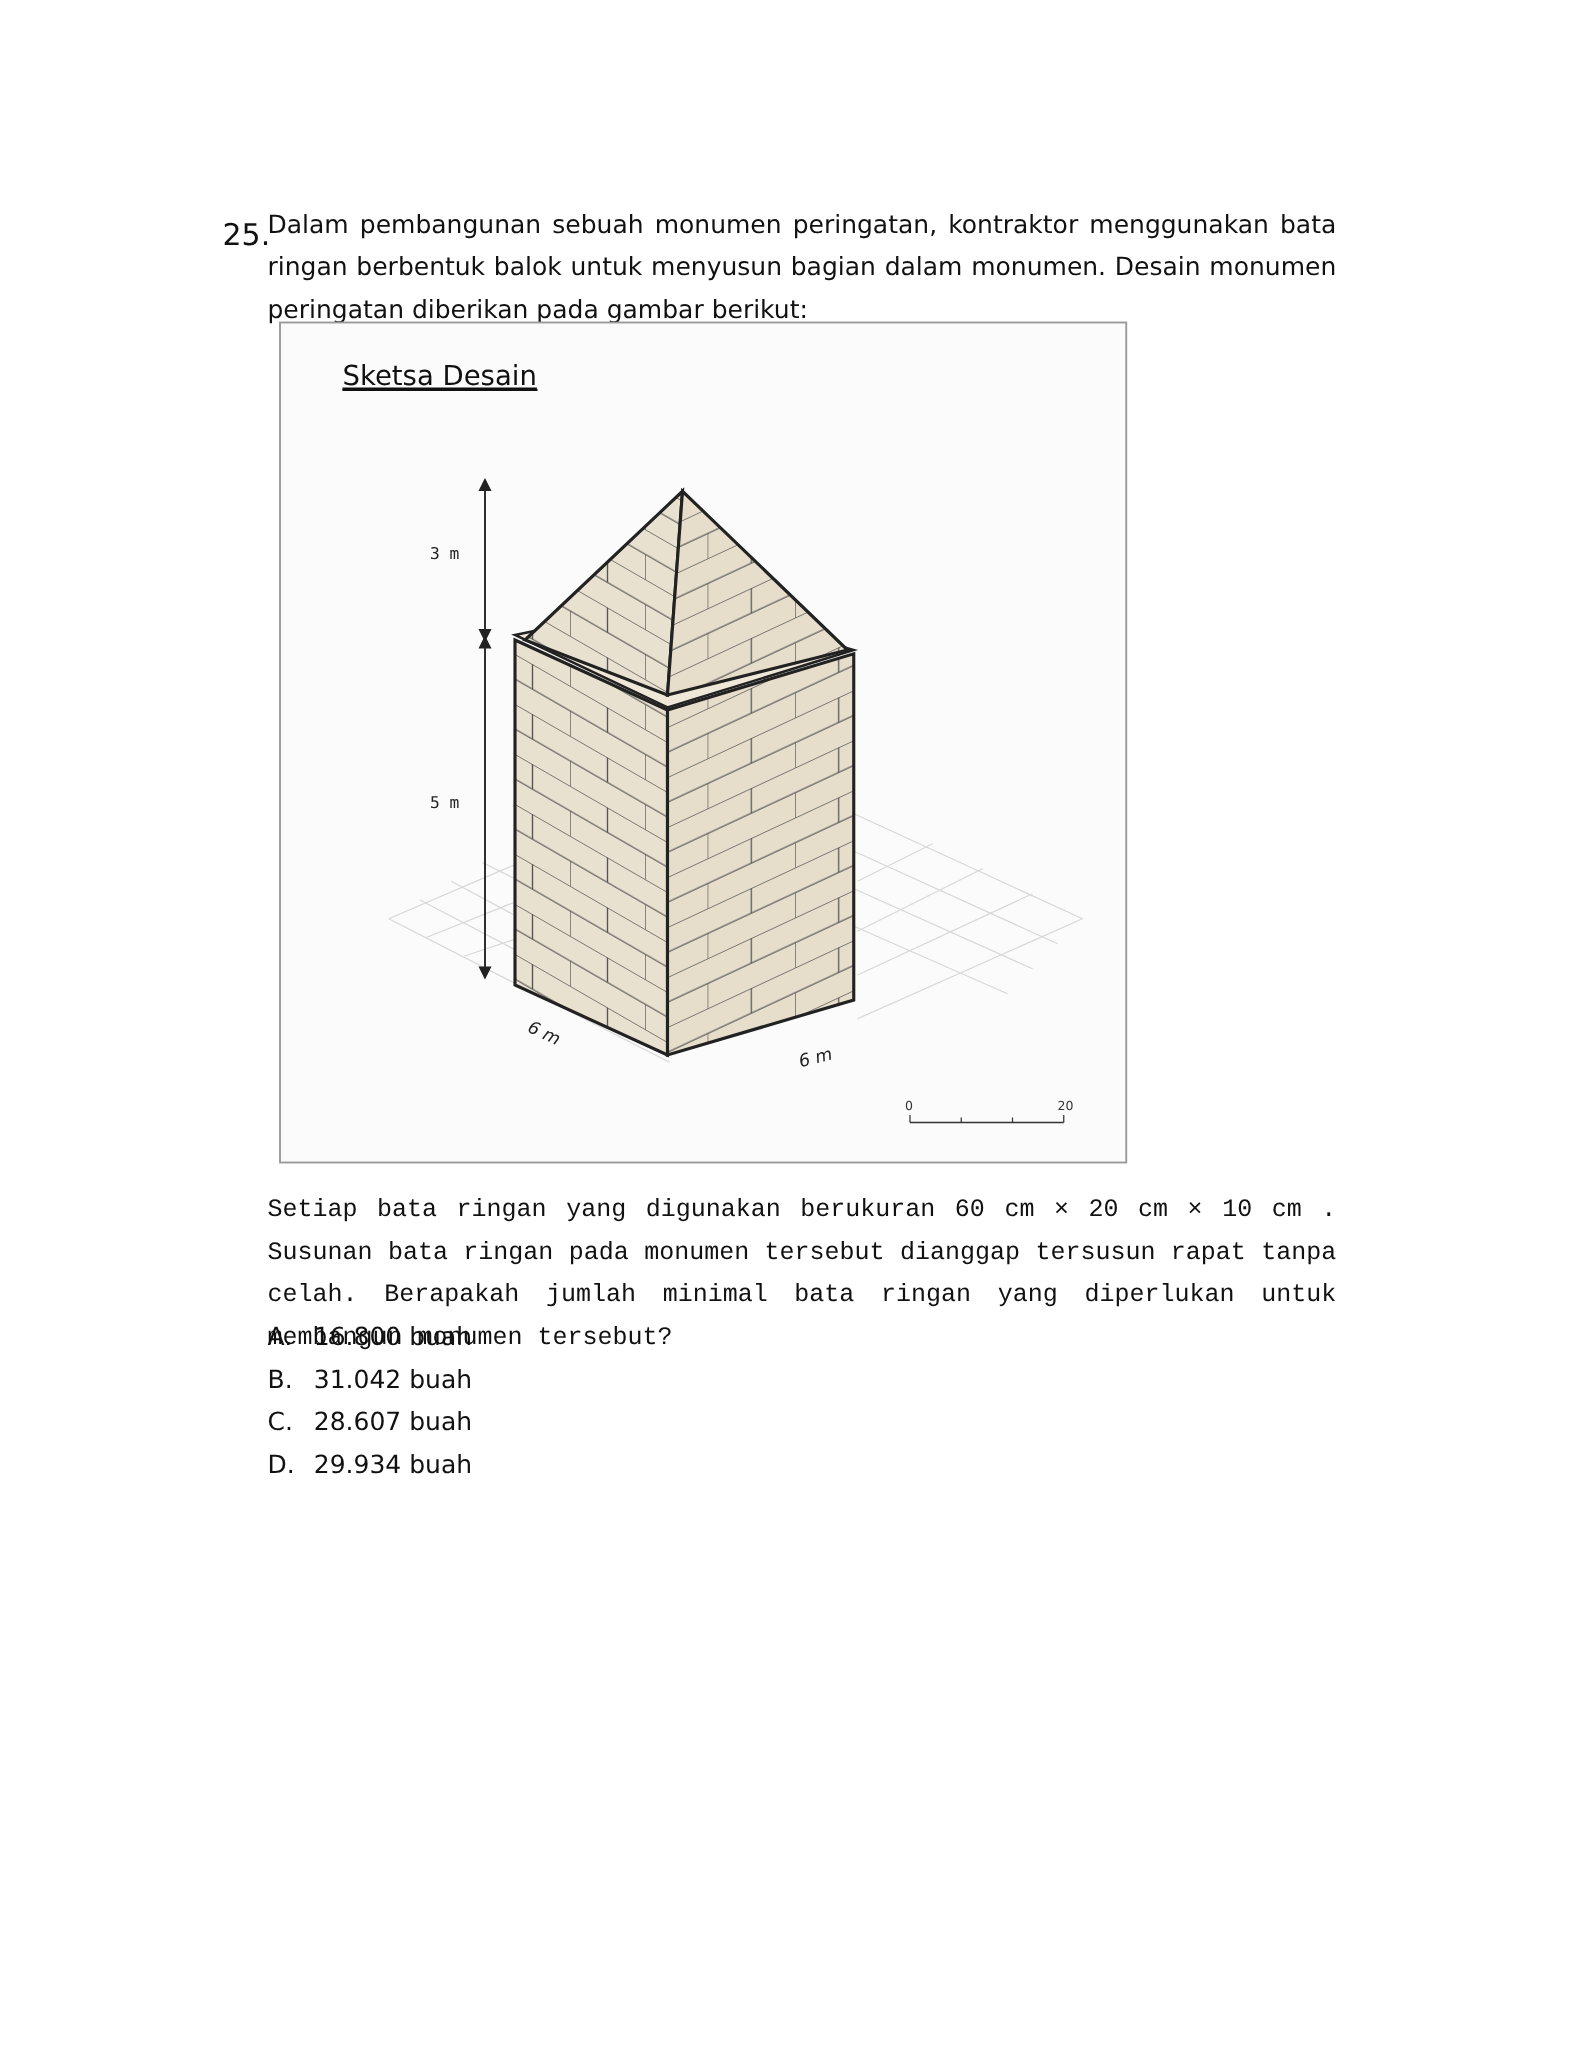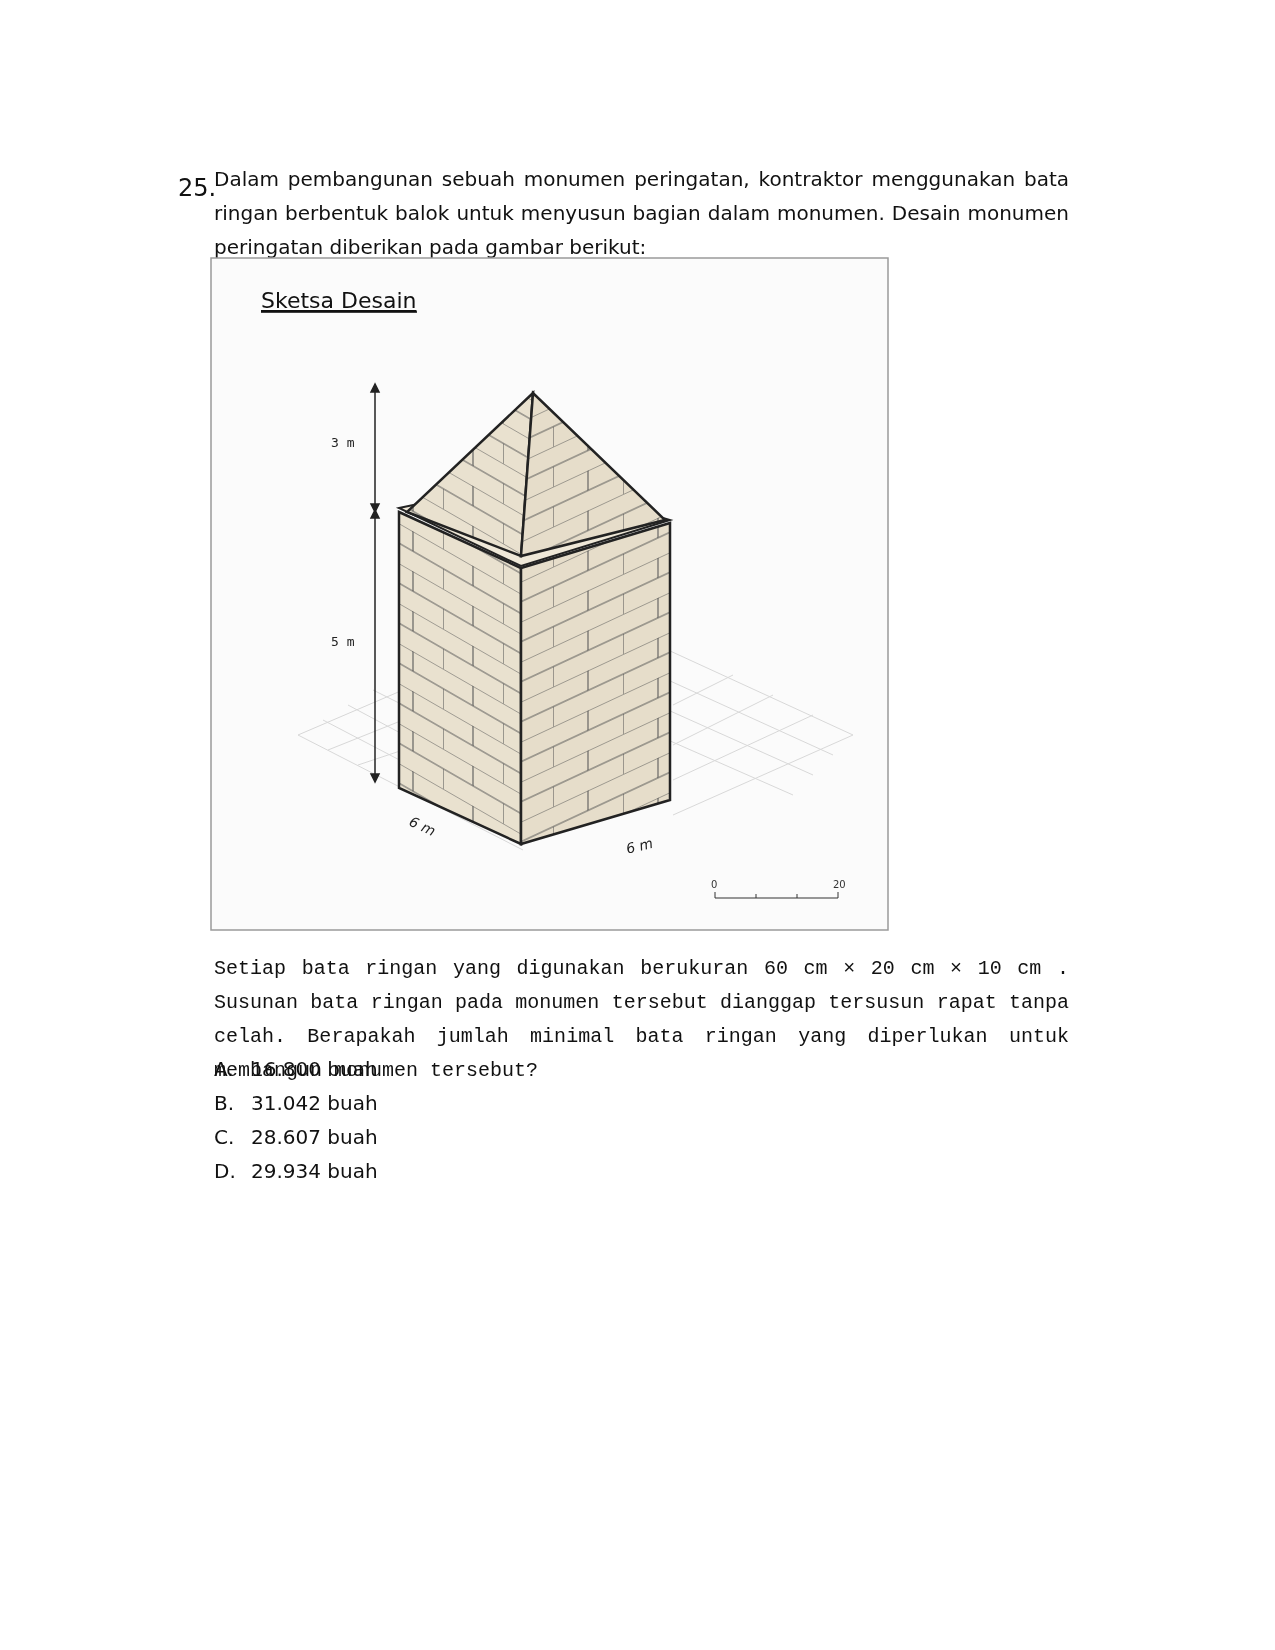--- a/index.html
+++ b/index.html
@@ -3,21 +3,21 @@
 <meta charset="utf-8">
 <style>
   html, body { margin: 0; padding: 0; background: #ffffff; }
   body { width: 1275px; height: 1650px; position: relative; overflow: hidden;
          font-family: "DejaVu Sans", sans-serif; color: #111; }
   .q-num { position: absolute; left: 178px; top: 145px; font-size: 24px; line-height: 34px; margin-top: 26px; }
   .para { position: absolute; left: 214px; width: 855px; font-size: 20px; line-height: 34px;
           text-align: justify; text-align-last: left; }
   .p1 { top: 162px; }
   .p2 { top: 952px; font-family: Liberation Mono, monospace; }
-  .figure { position: absolute; left: 203px; top: 250px; width: 692px; height: 690px; }
+  .figure { position: absolute; left: 216px; top: 250px; width: 692px; height: 690px; }
   .figure svg { display: block; }
   .options { position: absolute; left: 214px; top: 1052px; font-size: 20px; line-height: 34px; }
   .opt { display: flex; }
   .opt .letter { width: 37px; }
 </style>
 </head>
 <body>
 
 <div class="q-num">25.</div>
 <div class="para p1">Dalam pembangunan sebuah monumen peringatan, kontraktor menggunakan bata ringan berbentuk balok untuk menyusun bagian dalam monumen. Desain monumen peringatan diberikan pada gambar berikut:</div>

